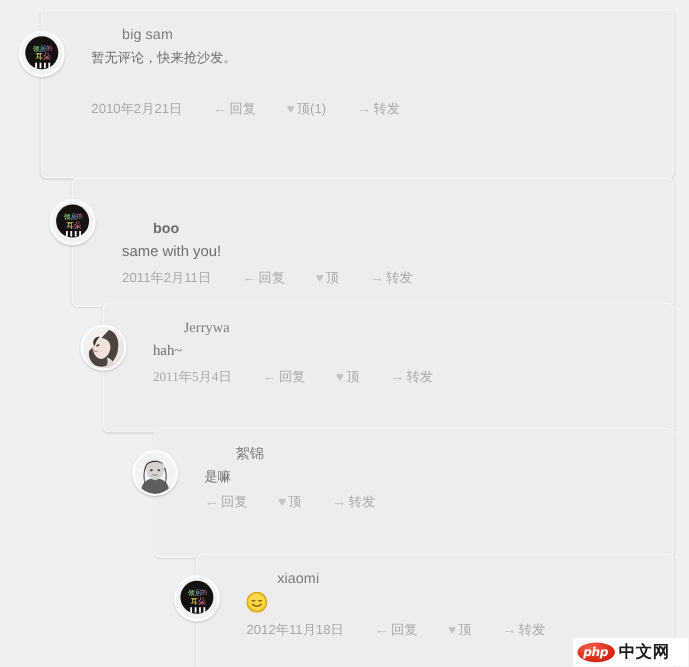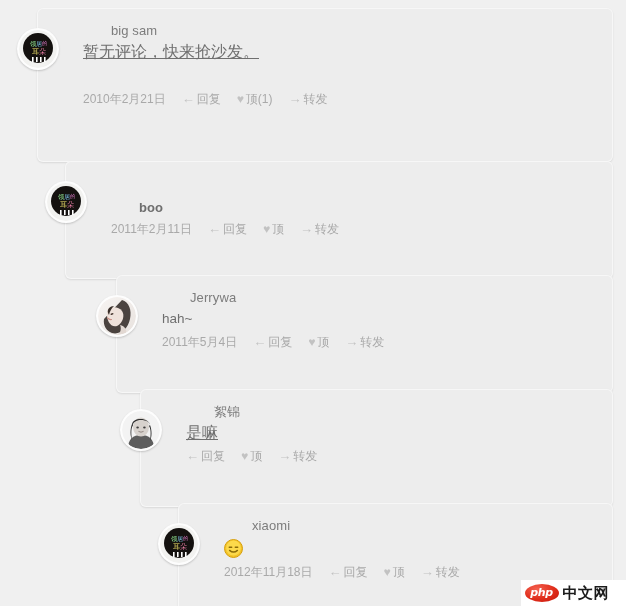--- a/index.html
+++ b/index.html
@@ -68,42 +68,42 @@
   }
   .author.bold { font-weight: bold; color: #6e6e6e; margin-top: 24px; }
 
   .body {
     font-size: 13.5px;
     color: #6f6f6f;
     line-height: 20px;
     margin: 0 0 4px 0;
     white-space: pre-wrap;
   }
-  .body.cjk { font-size: 16px; text-decoration: underline; }
+  .body.cjk { font-size: 12px; }
 
   .emoji-line {
     margin: 1px 0 3px 0;
     height: 22px;
     line-height: 22px;
   }
   .emoji {
     display: inline-block;
     width: 19px;
     height: 19px;
     vertical-align: middle;
   }
 
   .meta {
     font-size: 12px;
     color: #a9a9a9;
     line-height: 18px;
     margin-top: 4px;
     display: flex;
     align-items: center;
-    gap: 4px;
+    gap: 16px;
   }
   .meta .date { margin-right: 12px; white-space: nowrap; }
   .meta .act {
     color: #a9a9a9;
     text-decoration: none;
     margin-right: 12px;
     white-space: nowrap;
     display: inline-flex;
     align-items: center;
   }
@@ -223,38 +223,39 @@
                 <text x="20" y="24" font-size="7.2" font-family="DejaVu Sans" fill="#ef7fa8">朵</text>
                 <rect x="13" y="27" width="1.6" height="5" fill="#ffffff"></rect>
                 <rect x="17" y="27" width="1.6" height="5" fill="#ffffff"></rect>
                 <rect x="21" y="27" width="1.6" height="5" fill="#ffffff"></rect>
                 <rect x="25" y="27" width="1.6" height="5" fill="#ffffff"></rect>
               </g>
             </svg>
           </span>
         </div>
         <div class="author bold">boo</div>
+        <div class="body">same with you!</div>
         <div class="meta">
           <span class="date">2011年2月11日</span>
           <a class="act" href="#">
             <span class="ic arrow">←</span>
             <span>回复</span>
           </a>
           <a class="act" href="#">
             <span class="ic heart">♥</span>
             <span>顶</span>
           </a>
           <a class="act" href="#">
             <span class="ic arrow">→</span>
             <span>转发</span>
           </a>
         </div>
       </div>
     </div>
-    <div class="comment" style="left: 116px; top: 275px;">
+    <div class="comment" style="left: 93px; top: 275px; font-family: Liberation Serif, serif;">
       <div class="card" style="min-height: 92px;">
         <div class="avatar-wrap">
           <span class="avatar">
             <svg viewBox="0 0 38 38" xmlns="http://www.w3.org/2000/svg">
               <defs>
                 <clipPath id="p3">
                   <circle cx="19" cy="19" r="19"></circle>
                 </clipPath>
                 <linearGradient id="gp3" x1="0" y1="0" x2="1" y2="1">
                   <stop offset="0%" stop-color="#f7f4f2"></stop>

